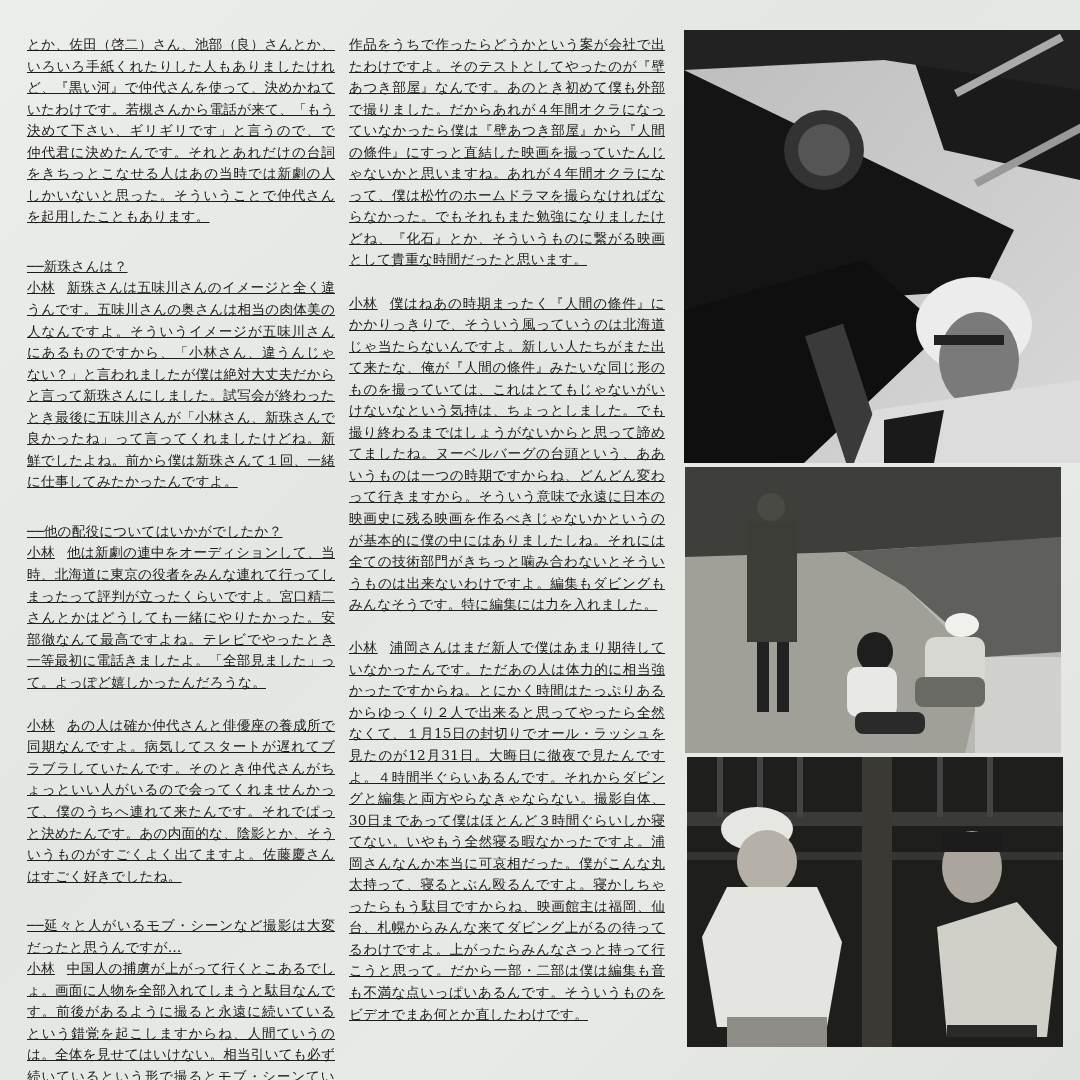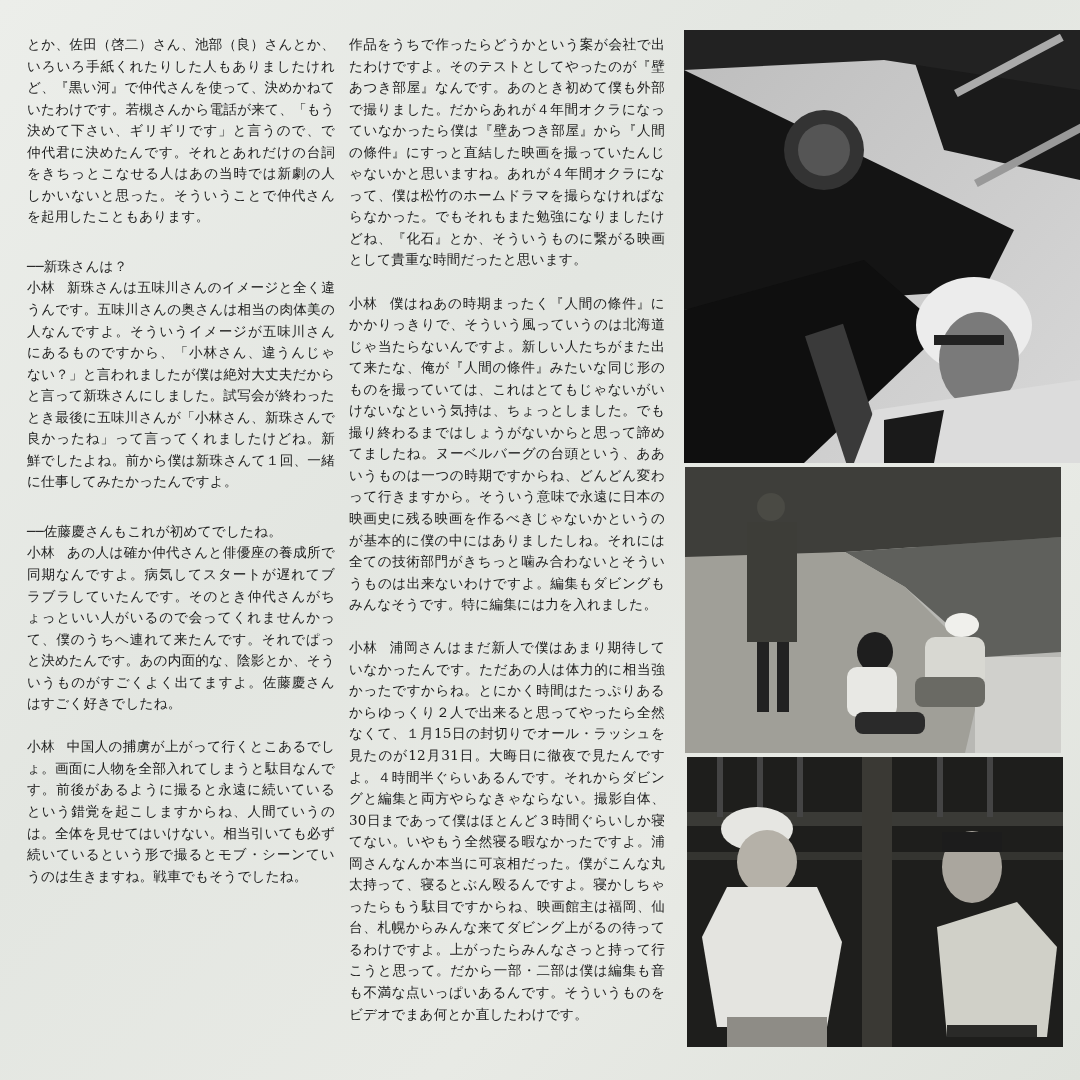--- a/index.html
+++ b/index.html
@@ -13,21 +13,21 @@
     position:absolute; inset:0;
     background: linear-gradient(135deg, #eceeea 0%, #e3e6e1 40%, #e8eae5 70%, #dfe2dc 100%);
   }
   .col {
     position:absolute; top:34px;
     font-size:13.6px; line-height:21.55px; letter-spacing:0.2px;
     text-align:justify;
   }
   .col-left { left:27px; width:308px; }
   .col-mid  { left:349px; width:316px; }
-  .block { margin:0 0 21.5px 0; }
+  .block { margin:0 0 21.5px 0;text-decoration:underline; }
   .q { display:block;margin-top:28px; }
   .a { display:block; }
   .speaker { margin-right:12px; }
   .photo { position:absolute; overflow:hidden; }
   .photo svg { display:block; width:100%; height:100%; }
   .p1 { left:684px; top:30px; width:396px; height:433px; }
   .p2 { left:685px; top:467px; width:376px; height:286px; }
   .p3 { left:687px; top:757px; width:376px; height:290px; }
 </style>
 </head>
@@ -37,24 +37,28 @@
 
 <div class="col col-left">
   <div class="block">
     <span class="a">とか、佐田（啓二）さん、池部（良）さんとか、いろいろ手紙くれたりした人もありましたけれど、『黒い河』で仲代さんを使って、決めかねていたわけです。若槻さんから電話が来て、「もう決めて下さい、ギリギリです」と言うので、で仲代君に決めたんです。それとあれだけの台詞をきちっとこなせる人はあの当時では新劇の人しかいないと思った。そういうことで仲代さんを起用したこともあります。</span>
   </div>
   <div class="block">
     <span class="q">──新珠さんは？</span>
     <span class="a"><span class="speaker">小林</span><span>新珠さんは五味川さんのイメージと全く違うんです。五味川さんの奥さんは相当の肉体美の人なんですよ。そういうイメージが五味川さんにあるものですから、「小林さん、違うんじゃない？」と言われましたが僕は絶対大丈夫だからと言って新珠さんにしました。試写会が終わったとき最後に五味川さんが「小林さん、新珠さんで良かったね」って言ってくれましたけどね。新鮮でしたよね。前から僕は新珠さんて１回、一緒に仕事してみたかったんですよ。</span></span>
   </div>
   <div class="block">
-    <span class="q">──佐藤慶さんもこれが初めてでしたね。</span>
+    <span class="q">──他の配役についてはいかがでしたか？</span>
+    <span class="a"><span class="speaker">小林</span><span>他は新劇の連中をオーディションして、当時、北海道に東京の役者をみんな連れて行ってしまったって評判が立ったくらいですよ。宮口精二さんとかはどうしても一緒にやりたかった。安部徹なんて最高ですよね。テレビでやったとき一等最初に電話きましたよ。「全部見ました」って。よっぽど嬉しかったんだろうな。</span></span>
+  </div>
+  <div class="block">
     <span class="a"><span class="speaker">小林</span><span>あの人は確か仲代さんと俳優座の養成所で同期なんですよ。病気してスタートが遅れてブラブラしていたんです。そのとき仲代さんがちょっといい人がいるので会ってくれませんかって、僕のうちへ連れて来たんです。それでぱっと決めたんです。あの内面的な、陰影とか、そういうものがすごくよく出てますよ。佐藤慶さんはすごく好きでしたね。</span></span>
   </div>
   <div class="block">
+    <span class="q">──延々と人がいるモブ・シーンなど撮影は大変だったと思うんですが…</span>
     <span class="a"><span class="speaker">小林</span><span>中国人の捕虜が上がって行くとこあるでしょ。画面に人物を全部入れてしまうと駄目なんです。前後があるように撮ると永遠に続いているという錯覚を起こしますからね、人間ていうのは。全体を見せてはいけない。相当引いても必ず続いているという形で撮るとモブ・シーンていうのは生きますね。戦車でもそうでしたね。</span></span>
   </div>
 
 </div>
 
 <div class="col col-mid">
   <div class="block">
     <span class="a">作品をうちで作ったらどうかという案が会社で出たわけですよ。そのテストとしてやったのが『壁あつき部屋』なんです。あのとき初めて僕も外部で撮りました。だからあれが４年間オクラになっていなかったら僕は『壁あつき部屋』から『人間の條件』にすっと直結した映画を撮っていたんじゃないかと思いますね。あれが４年間オクラになって、僕は松竹のホームドラマを撮らなければならなかった。でもそれもまた勉強になりましたけどね、『化石』とか、そういうものに繋がる映画として貴重な時間だったと思います。</span>
   </div>
   <div class="block">

